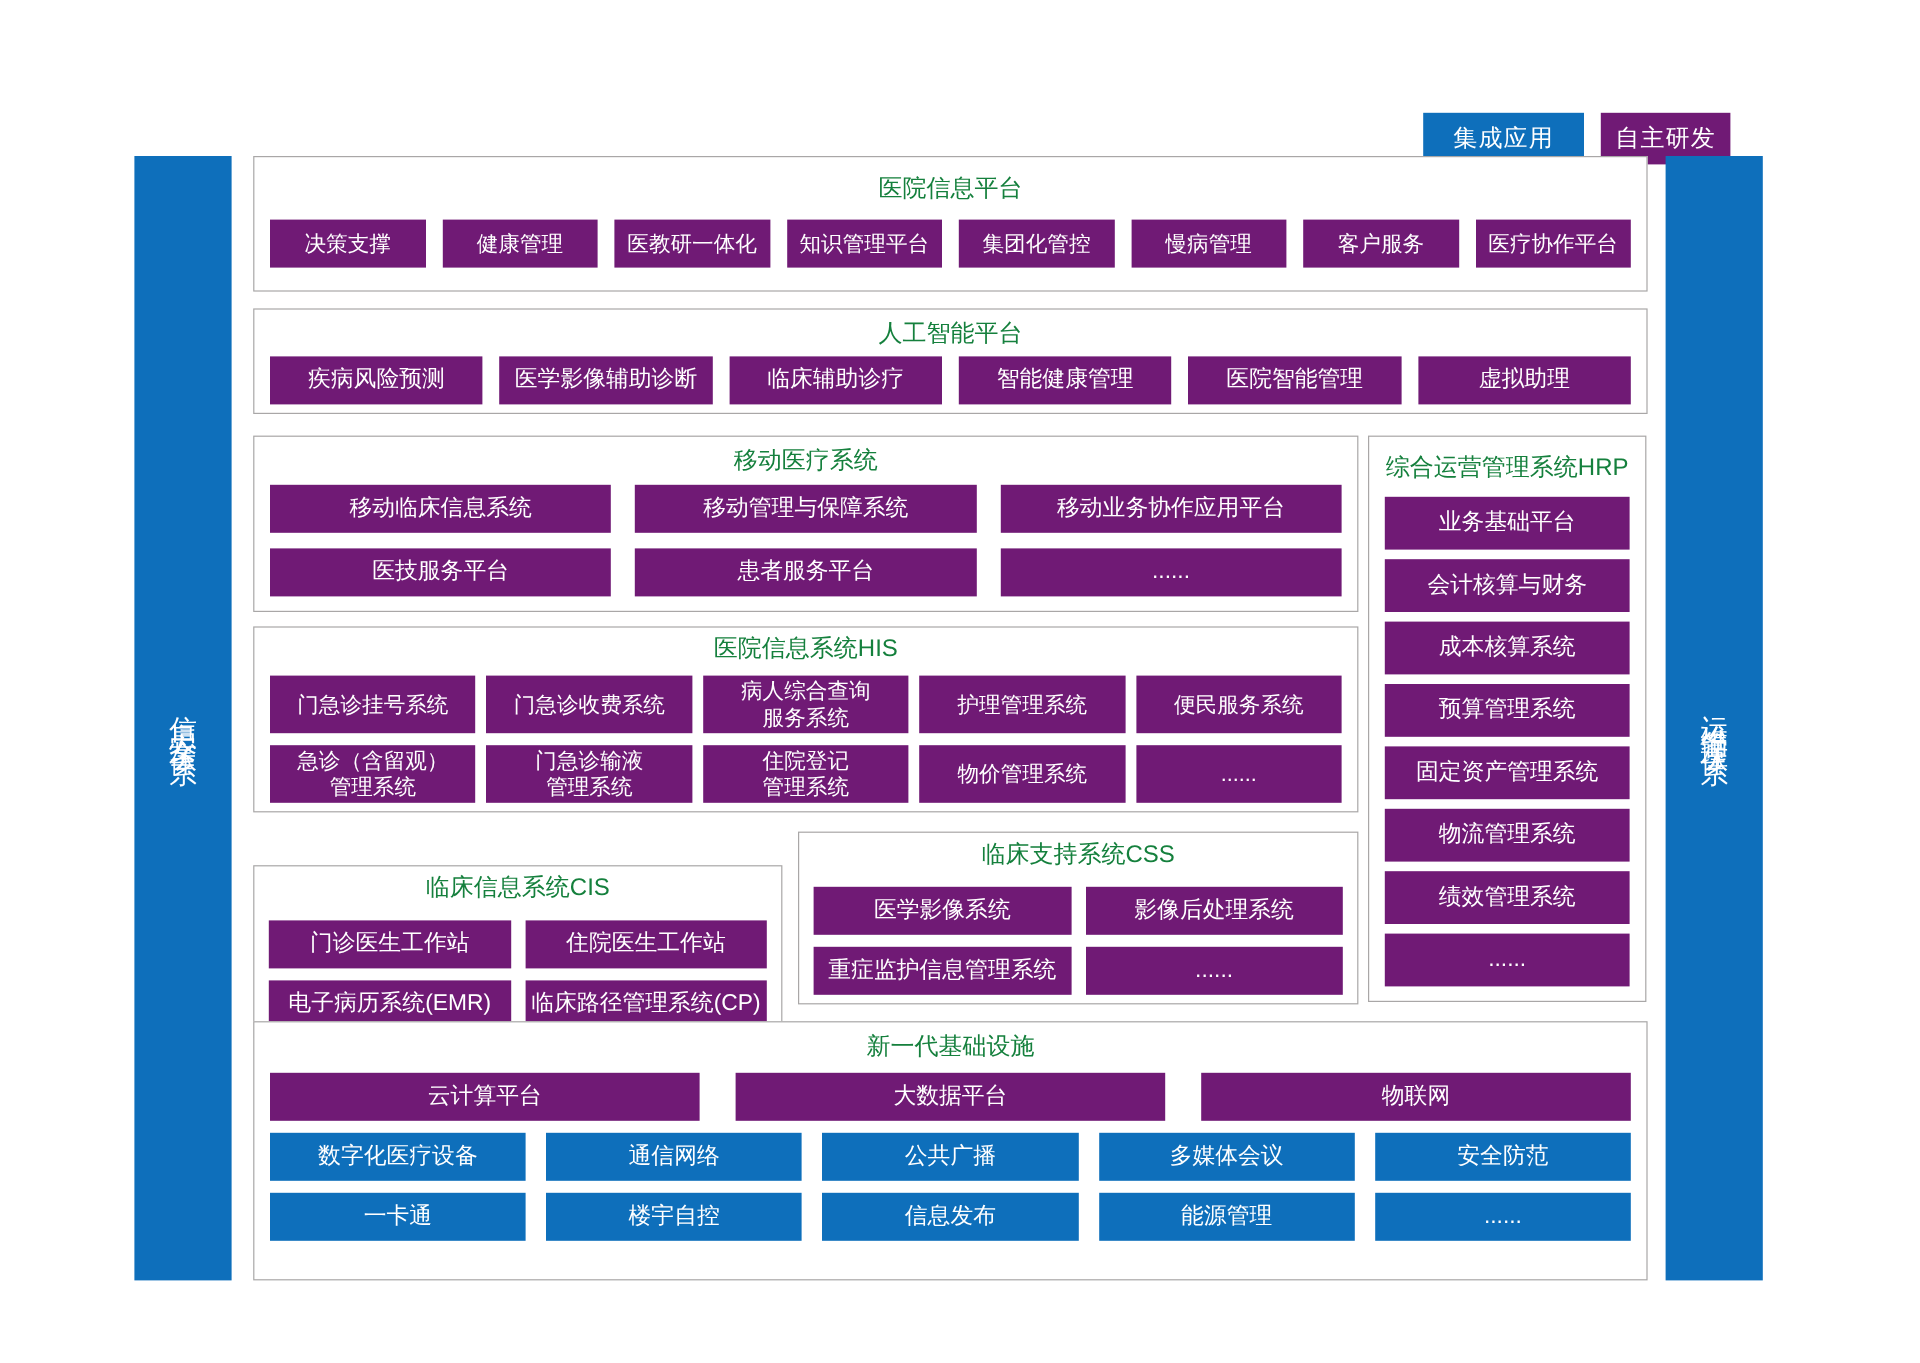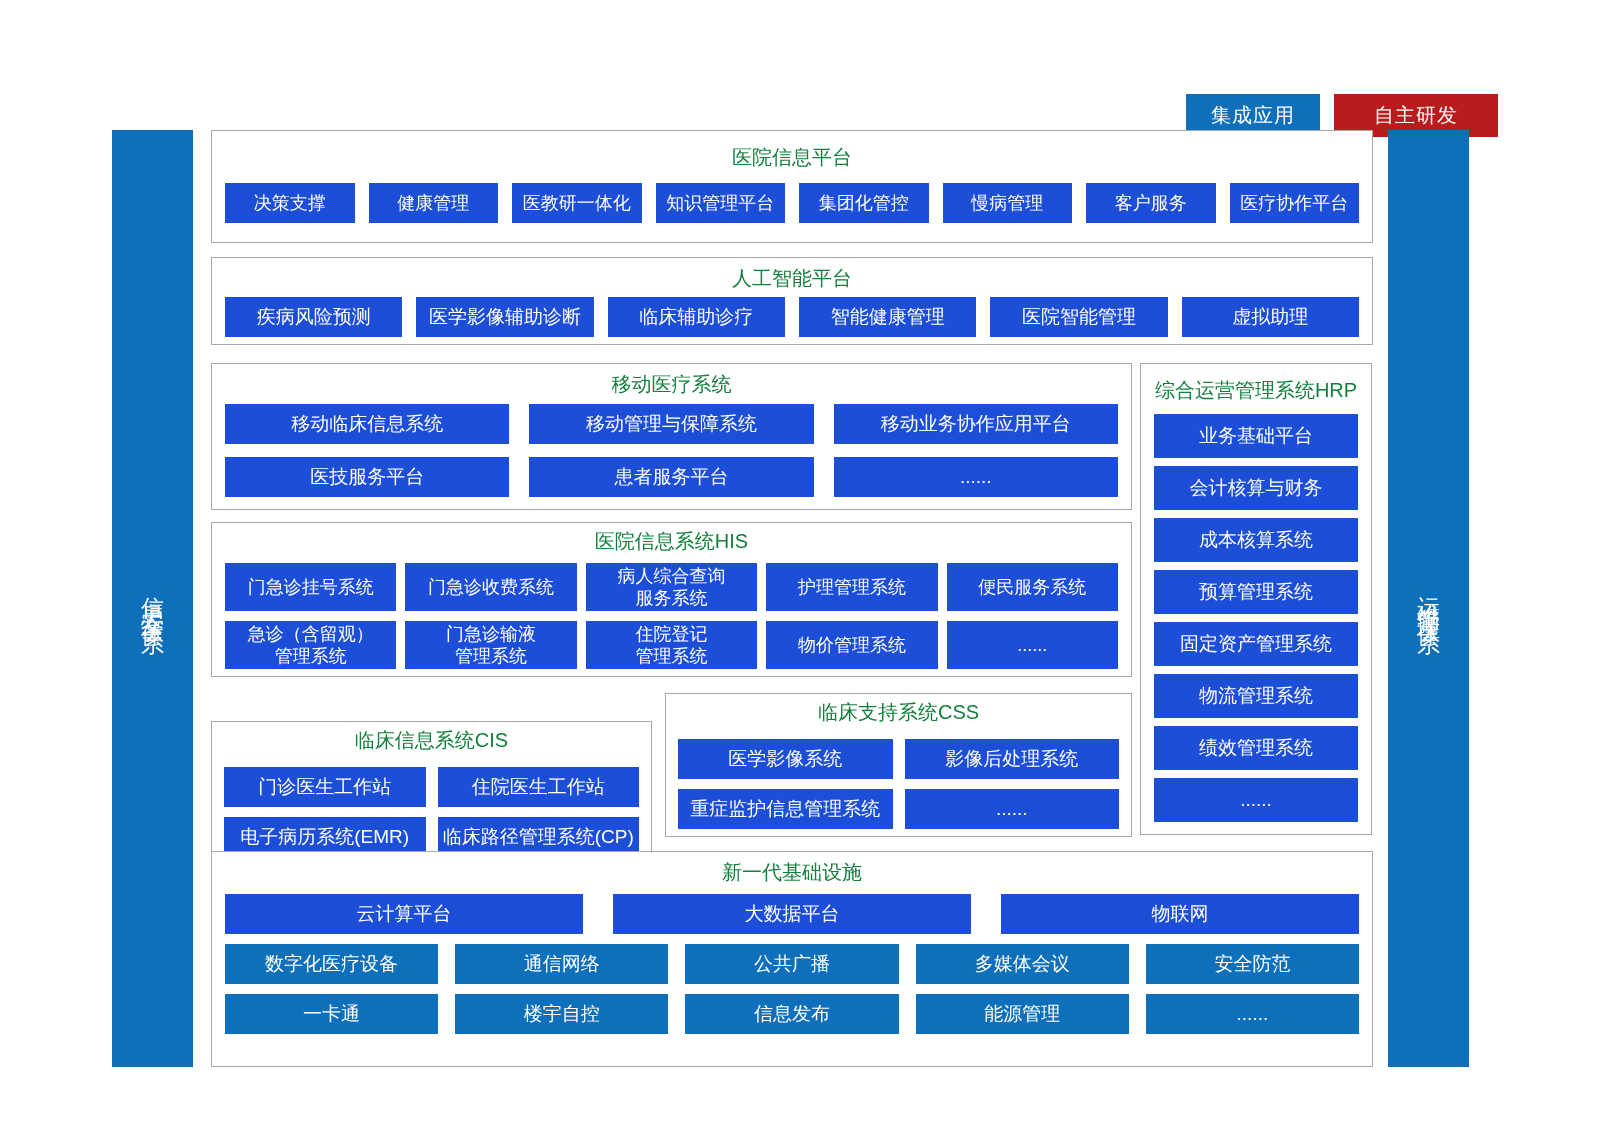--- a/index.html
+++ b/index.html
@@ -9,21 +9,21 @@
     -webkit-font-smoothing:antialiased;
   }
   .canvas{position:absolute;inset:0;}
 
   
   .legend-box{
     position:absolute;top:74px;height:43px;display:flex;align-items:center;justify-content:center;
     color:#ffffff;font-size:20px;letter-spacing:1px;margin-top:20px;
   }
   .legend-blue{left:1186px;width:134px;background:#0e6fbb;}
-  .legend-dark{left:1334px;width:164px;background:#b91c1c;}
+  .legend-dark{left:1334px;width:108px;background:#701a75;}
 
   
   .vbar{
     position:absolute;top:130px;height:937px;width:81px;background:#0e6fbb;
     display:flex;align-items:center;justify-content:center;
   }
   .vbar-left{left:112px;}
   .vbar-right{left:1388px;}
   .vbar span{
     writing-mode:vertical-rl;text-orientation:upright;
@@ -32,21 +32,21 @@
 
   
   .section{
     position:absolute;background:#ffffff;border:1px solid #a9a7a7;box-sizing:border-box;
   }
   .sec-title{
     text-align:center;font-size:20px;color:#15803d;line-height:24px;
   }
   .row{display:flex;padding:0 13px;}
   .node{
-    background:#1d4ed8;color:#ffffff;flex:1;
+    background:#701a75;color:#ffffff;flex:1;
     display:flex;align-items:center;justify-content:center;text-align:center;
     font-size:19px;line-height:1.25;white-space:pre-line;
   }
   .node.blue{background:#0e6fbb;}
 
   
   .s-platform{left:211px;top:130px;width:1162px;height:113px;}
   .s-platform .sec-title{padding-top:14px;}
   .s-platform .row{margin-top:14px;gap:14px;}
   .s-platform .node{height:40px;font-size:18px;}

